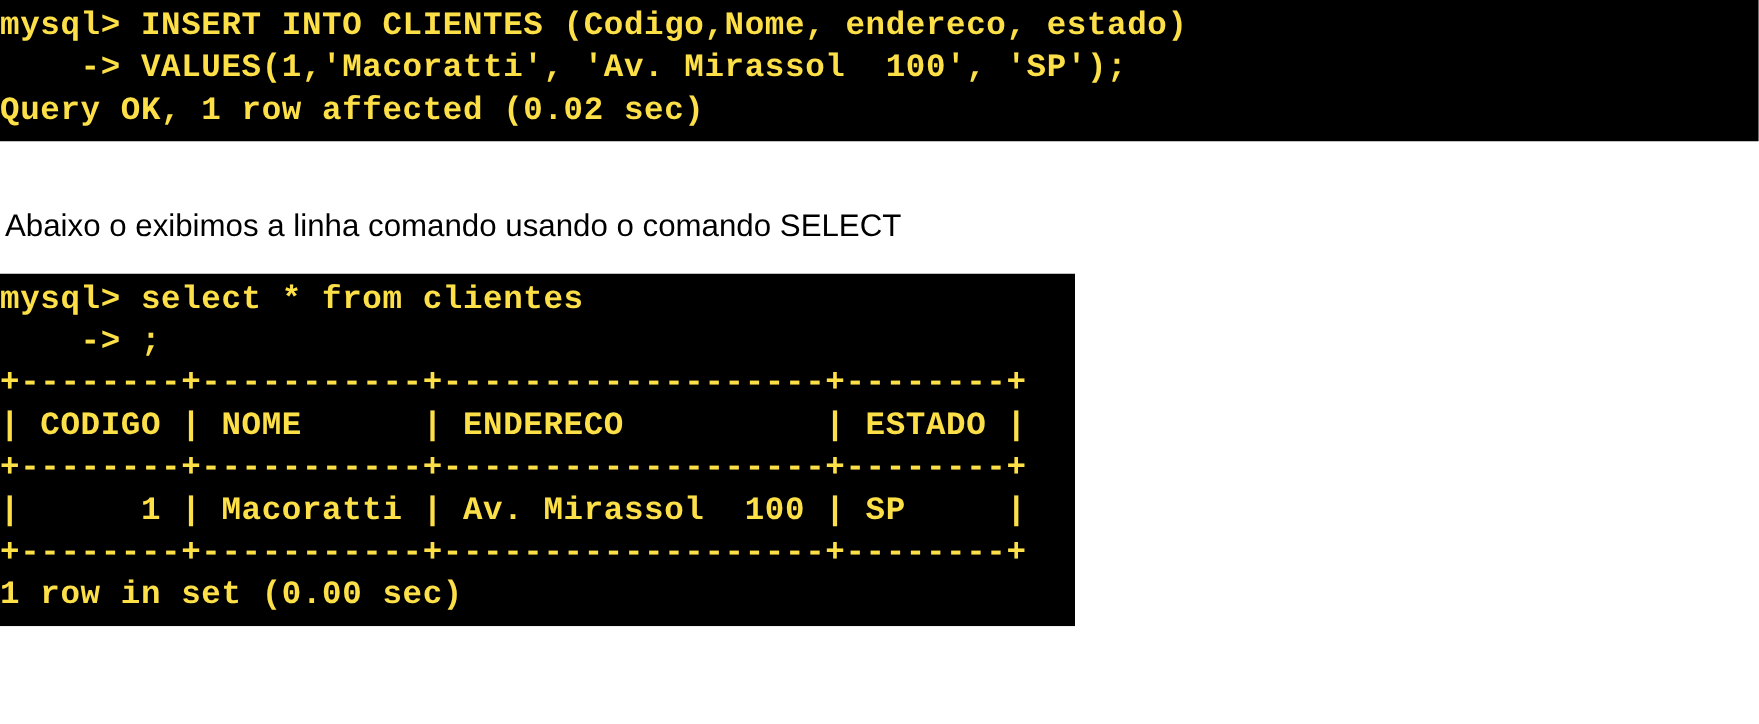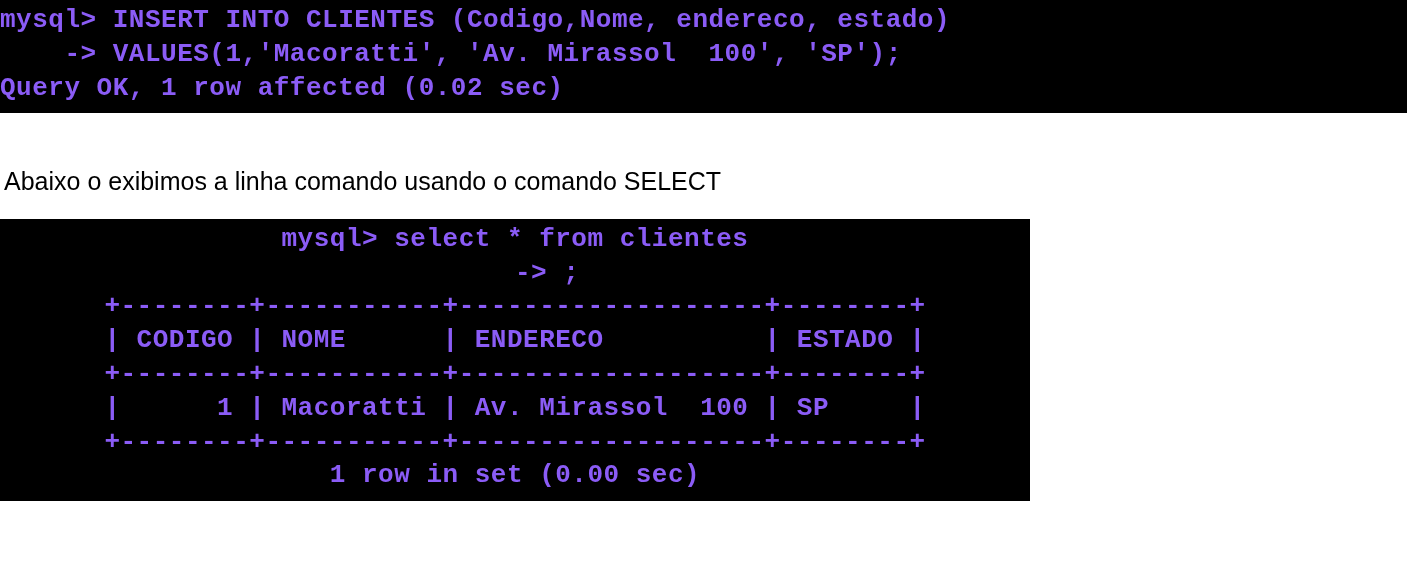--- a/index.html
+++ b/index.html
@@ -4,37 +4,36 @@
   <style>
     body {
       margin: 0;
       padding: 0;
       font-family: Arial, sans-serif;
       background: #ffffff;
       width: 1407px;
     }
     .terminal {
       background: #000000;
-      color: #8b5cf6;
+      color: #fde047;
       font-family: "Courier New", Courier, monospace;
       font-size: 26px;
       line-height: 1.3;
       white-space: pre;
       padding: 0;
       margin: 0;
       font-weight: bold;
       letter-spacing: 0.5px;
     }
     .terminal-1 {
       padding: 4px 0 8px 0;
     }
     .terminal-2 {
       padding: 4px 0 8px 0;
-      width: 1030px;
-      text-align: center;
+      width: 860px;
     }
     .description {
       font-family: Arial, Helvetica, sans-serif;
       font-size: 25px;
       color: #000000;
       padding: 18px 6px 20px 4px;
       line-height: 1.35;
     }
   </style>
 </head>

